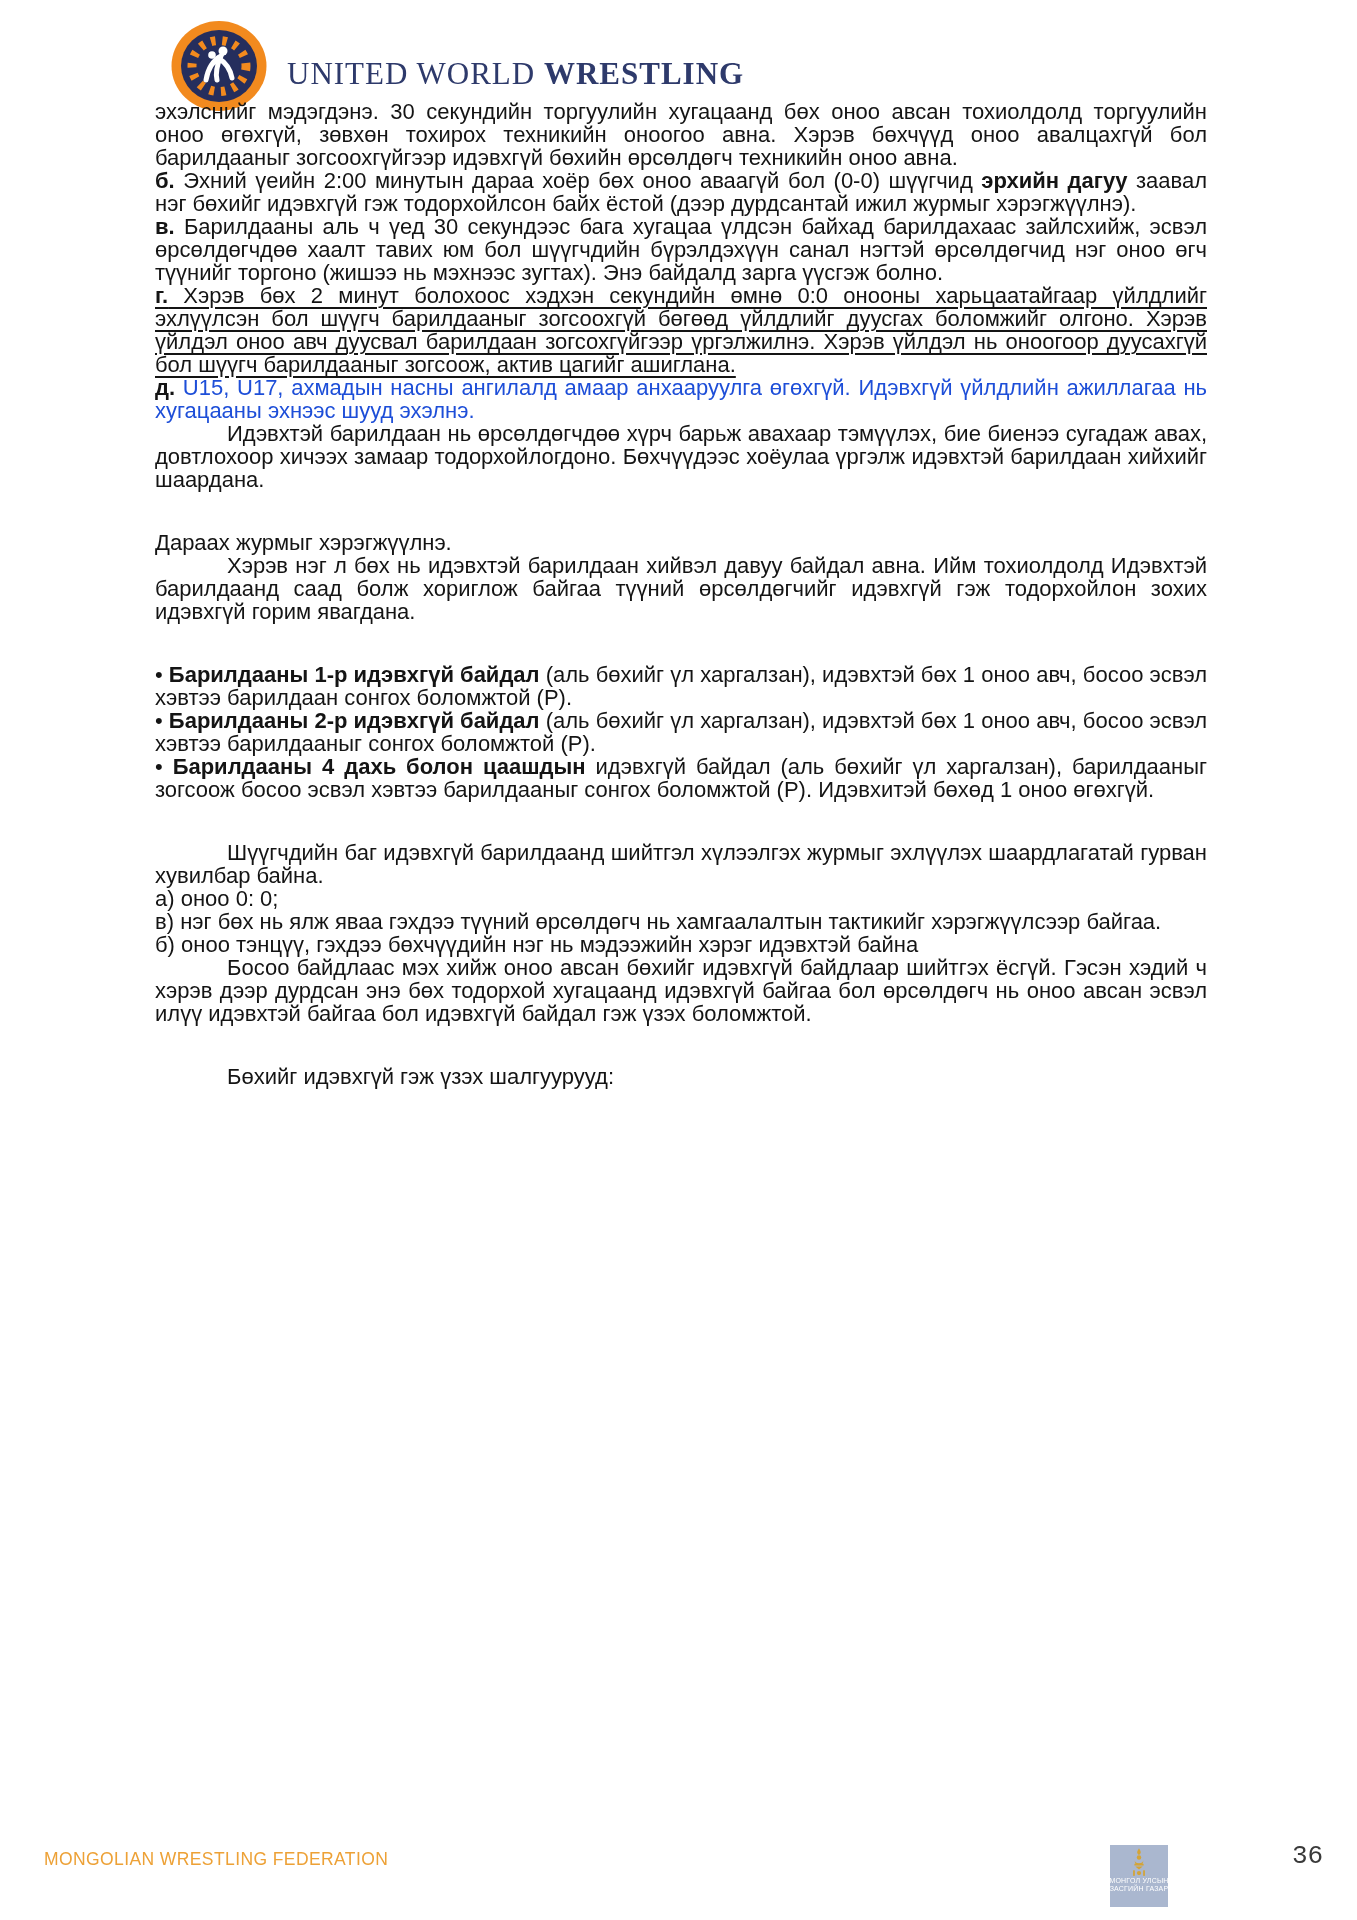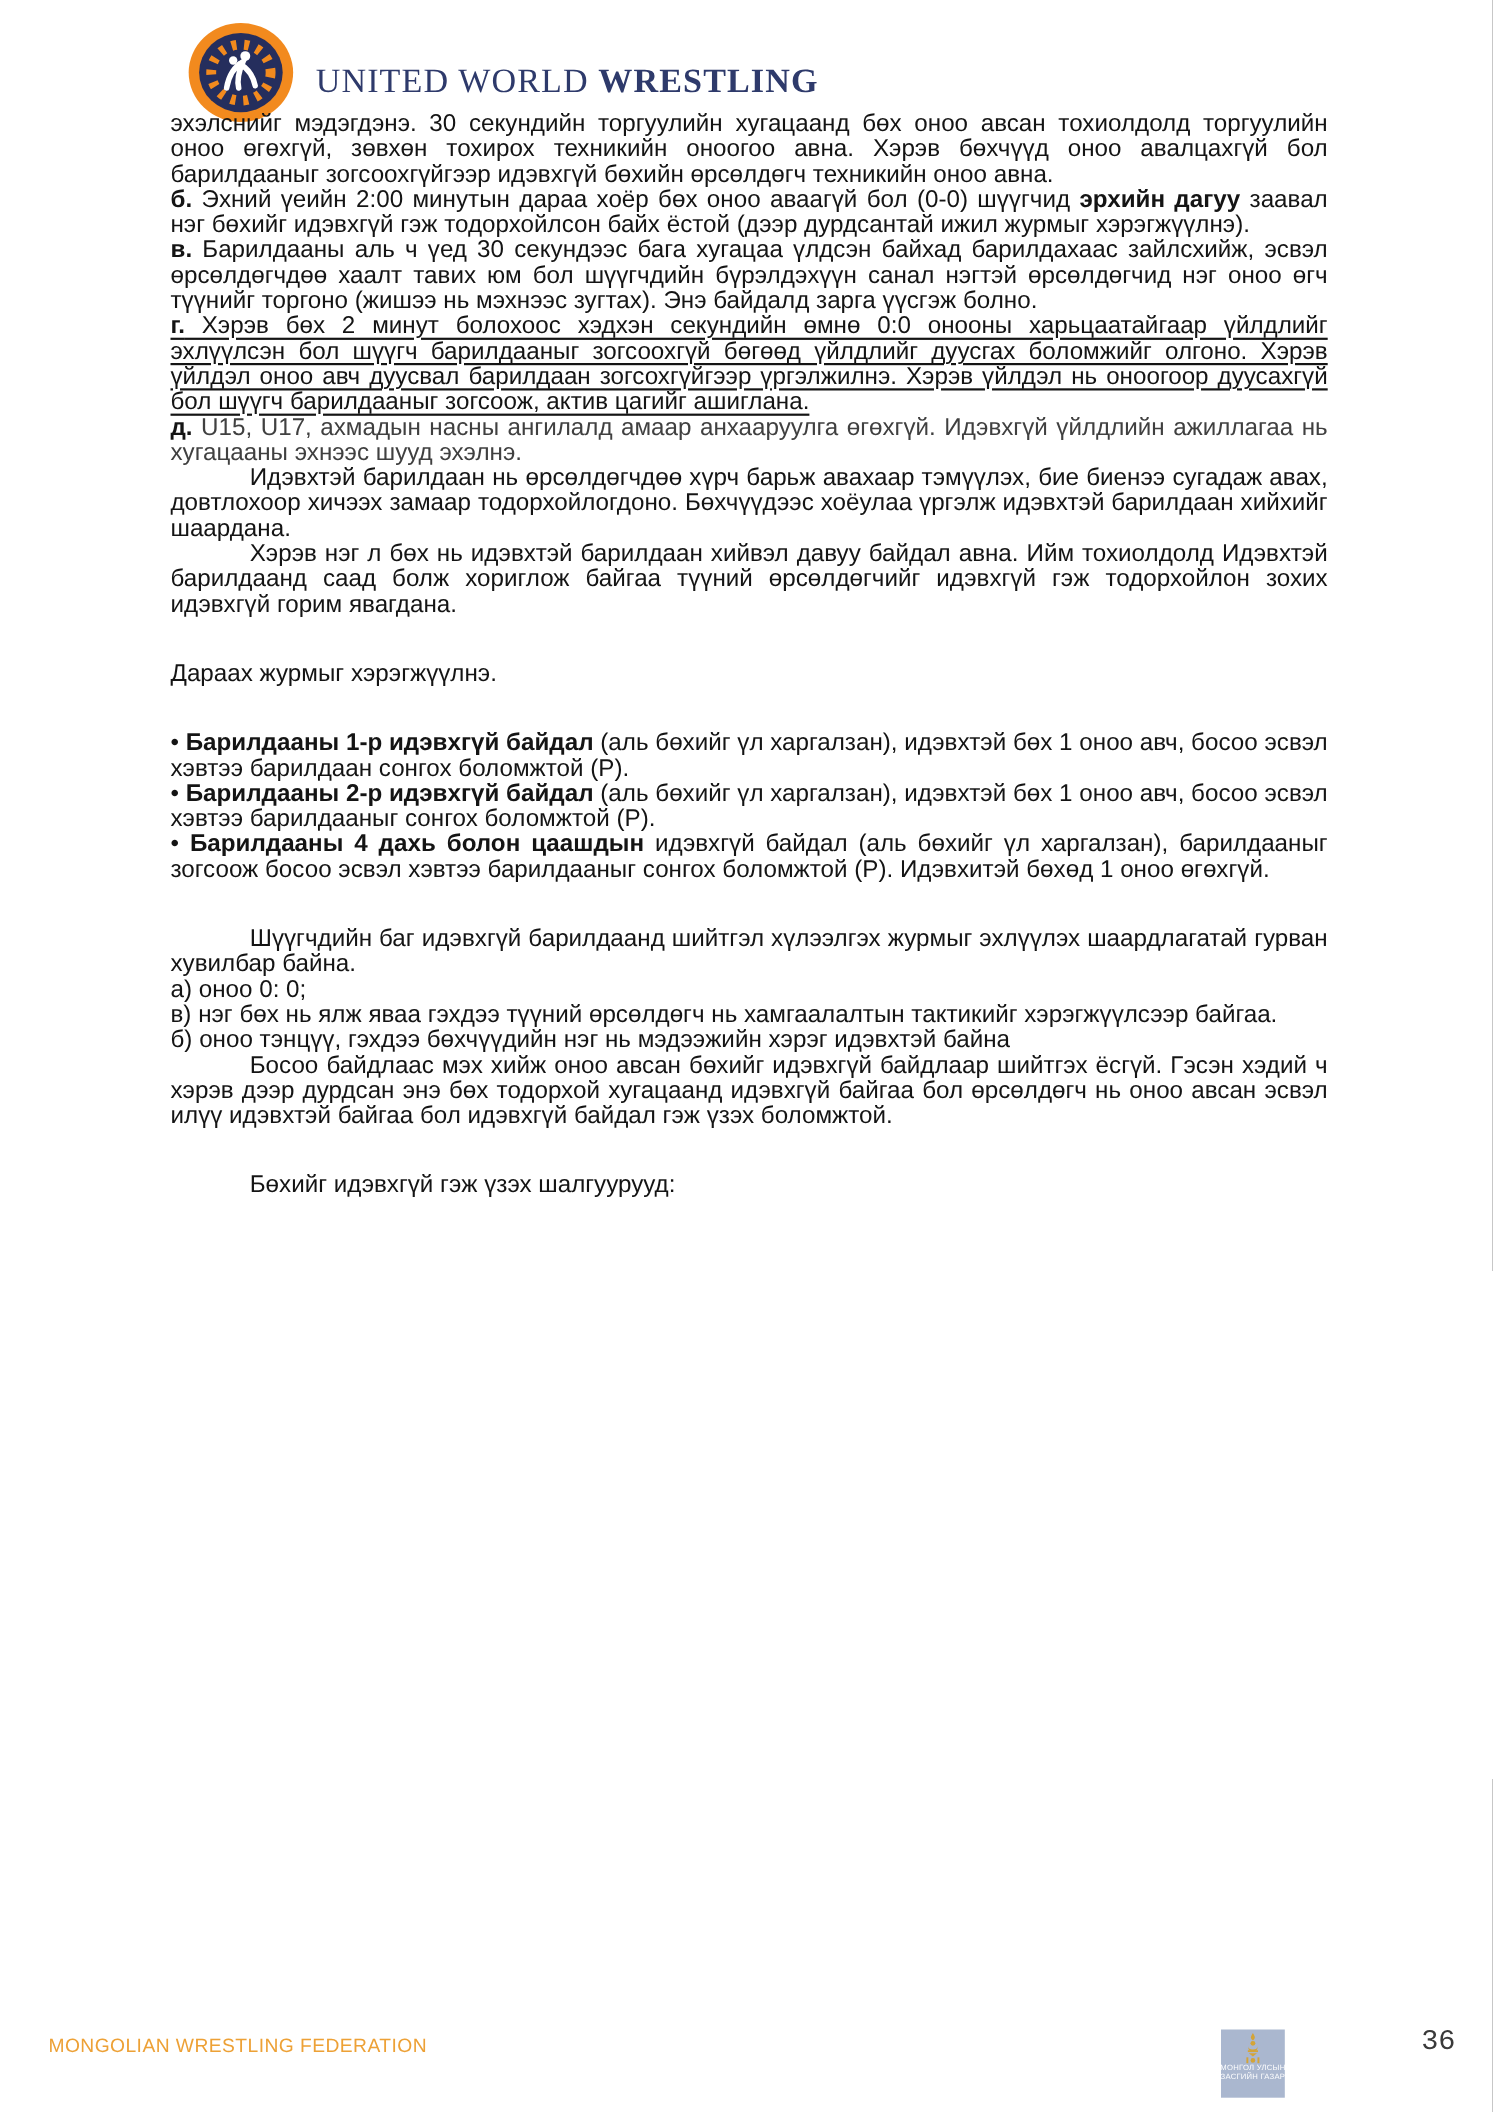--- a/index.html
+++ b/index.html
@@ -24,21 +24,21 @@
     position:absolute;left:155px;top:100px;width:1052px;
     text-align:justify;color:#141414;
     font-size:22px;line-height:23px;
   }
   .doc-body p{margin:0;}
   .doc-body p.space-before{margin-top:40px;}
   .doc-body p.heading{margin-top:56px;margin-bottom:36px;}
   .doc-body p.indent{text-indent:72px;}
   .bold{font-weight:bold;}
   .underline{text-decoration:underline;text-underline-offset:4px;}
-  .green{color:#404040;}
+  .green{color:#1d4ed8;}
   
   .footer-federation{
     position:absolute;left:17px;top:1849px;width:1146px;
     color:#eda136;font-size:17.5px;letter-spacing:0.4px;white-space:nowrap;
     z-index:2;
     margin-left:27px;
   }
   .page-number{
     position:absolute;left:1292px;top:1841px;
     color:#3a3a3a;font-size:26px;z-index:2;font-family:Liberation Mono, monospace;
@@ -73,22 +73,22 @@
   </div>
   <div class="uww-title"><span>UNITED WORLD</span> <span class="bold">WRESTLING</span></div>
 
   <div class="doc-body">
       <p class="block"><span>эхэлснийг мэдэгдэнэ. 30 секундийн торгуулийн хугацаанд бөх оноо авсан тохиолдолд торгуулийн оноо өгөхгүй, зөвхөн тохирох техникийн оноогоо авна. Хэрэв бөхчүүд оноо авалцахгүй бол барилдааныг зогсоохгүйгээр идэвхгүй бөхийн өрсөлдөгч техникийн оноо авна.</span></p>
       <p class="block"><span class="bold">б.</span><span> Эхний үеийн 2:00 минутын дараа хоёр бөх оноо аваагүй бол (0-0) шүүгчид </span><span class="bold">эрхийн дагуу</span><span> заавал нэг бөхийг идэвхгүй гэж тодорхойлсон байх ёстой (дээр дурдсантай ижил журмыг хэрэгжүүлнэ).</span></p>
       <p class="block"><span class="bold">в.</span><span> Барилдааны аль ч үед 30 секундээс бага хугацаа үлдсэн байхад барилдахаас зайлсхийж, эсвэл өрсөлдөгчдөө хаалт тавих юм бол шүүгчдийн бүрэлдэхүүн санал нэгтэй өрсөлдөгчид нэг оноо өгч түүнийг торгоно (жишээ нь мэхнээс зугтах). Энэ байдалд зарга үүсгэж болно.</span></p>
       <p class="block"><span class="bold underline">г.</span><span class="underline"> Хэрэв бөх 2 минут болохоос хэдхэн секундийн өмнө 0:0 онооны харьцаатайгаар үйлдлийг эхлүүлсэн бол шүүгч барилдааныг зогсоохгүй бөгөөд үйлдлийг дуусгах боломжийг олгоно. Хэрэв үйлдэл оноо авч дуусвал барилдаан зогсохгүйгээр үргэлжилнэ. Хэрэв үйлдэл нь оноогоор дуусахгүй бол шүүгч барилдааныг зогсоож, актив цагийг ашиглана.</span></p>
       <p class="block"><span class="bold">д.</span><span> </span><span class="green">U15, U17, ахмадын насны ангилалд амаар анхааруулга өгөхгүй. Идэвхгүй үйлдлийн ажиллагаа нь хугацааны эхнээс шууд эхэлнэ.</span></p>
       <p class="block indent"><span>Идэвхтэй барилдаан нь өрсөлдөгчдөө хүрч барьж авахаар тэмүүлэх, бие биенээ сугадаж авах, довтлохоор хичээх замаар тодорхойлогдоно. Бөхчүүдээс хоёулаа үргэлж идэвхтэй барилдаан хийхийг шаардана.</span></p>
+      <p class="block space-before"><span>Дараах журмыг хэрэгжүүлнэ.</span></p>
       <p class="block indent"><span>Хэрэв нэг л бөх нь идэвхтэй барилдаан хийвэл давуу байдал авна. Ийм тохиолдолд Идэвхтэй барилдаанд саад болж хориглож байгаа түүний өрсөлдөгчийг идэвхгүй гэж тодорхойлон зохих идэвхгүй горим явагдана.</span></p>
-      <p class="block space-before"><span>Дараах журмыг хэрэгжүүлнэ.</span></p>
       <p class="block space-before"><span>• </span><span class="bold">Барилдааны 1-р идэвхгүй байдал</span><span> (аль бөхийг үл харгалзан), идэвхтэй бөх 1 оноо авч, босоо эсвэл хэвтээ барилдаан сонгох боломжтой (Р).</span></p>
       <p class="block"><span>• </span><span class="bold">Барилдааны 2-р идэвхгүй байдал</span><span> (аль бөхийг үл харгалзан), идэвхтэй бөх 1 оноо авч, босоо эсвэл хэвтээ барилдааныг сонгох боломжтой (Р).</span></p>
       <p class="block"><span>• </span><span class="bold">Барилдааны 4 дахь болон цаашдын</span><span> идэвхгүй байдал (аль бөхийг үл харгалзан), барилдааныг зогсоож босоо эсвэл хэвтээ барилдааныг сонгох боломжтой (Р). Идэвхитэй бөхөд 1 оноо өгөхгүй.</span></p>
       <p class="block indent space-before"><span>Шүүгчдийн баг идэвхгүй барилдаанд шийтгэл хүлээлгэх журмыг эхлүүлэх шаардлагатай гурван хувилбар байна.</span></p>
       <p class="block"><span>а) оноо 0: 0;</span></p>
       <p class="block"><span>в) нэг бөх нь ялж яваа гэхдээ түүний өрсөлдөгч нь хамгаалалтын тактикийг хэрэгжүүлсээр байгаа.</span></p>
       <p class="block"><span>б) оноо тэнцүү, гэхдээ бөхчүүдийн нэг нь мэдээжийн хэрэг идэвхтэй байна</span></p>
       <p class="block indent"><span>Босоо байдлаас мэх хийж оноо авсан бөхийг идэвхгүй байдлаар шийтгэх ёсгүй. Гэсэн хэдий ч хэрэв дээр дурдсан энэ бөх тодорхой хугацаанд идэвхгүй байгаа бол өрсөлдөгч нь оноо авсан эсвэл илүү идэвхтэй байгаа бол идэвхгүй байдал гэж үзэх боломжтой.</span></p>
       <p class="block indent space-before"><span>Бөхийг идэвхгүй гэж үзэх шалгуурууд:</span></p>
     </div>

